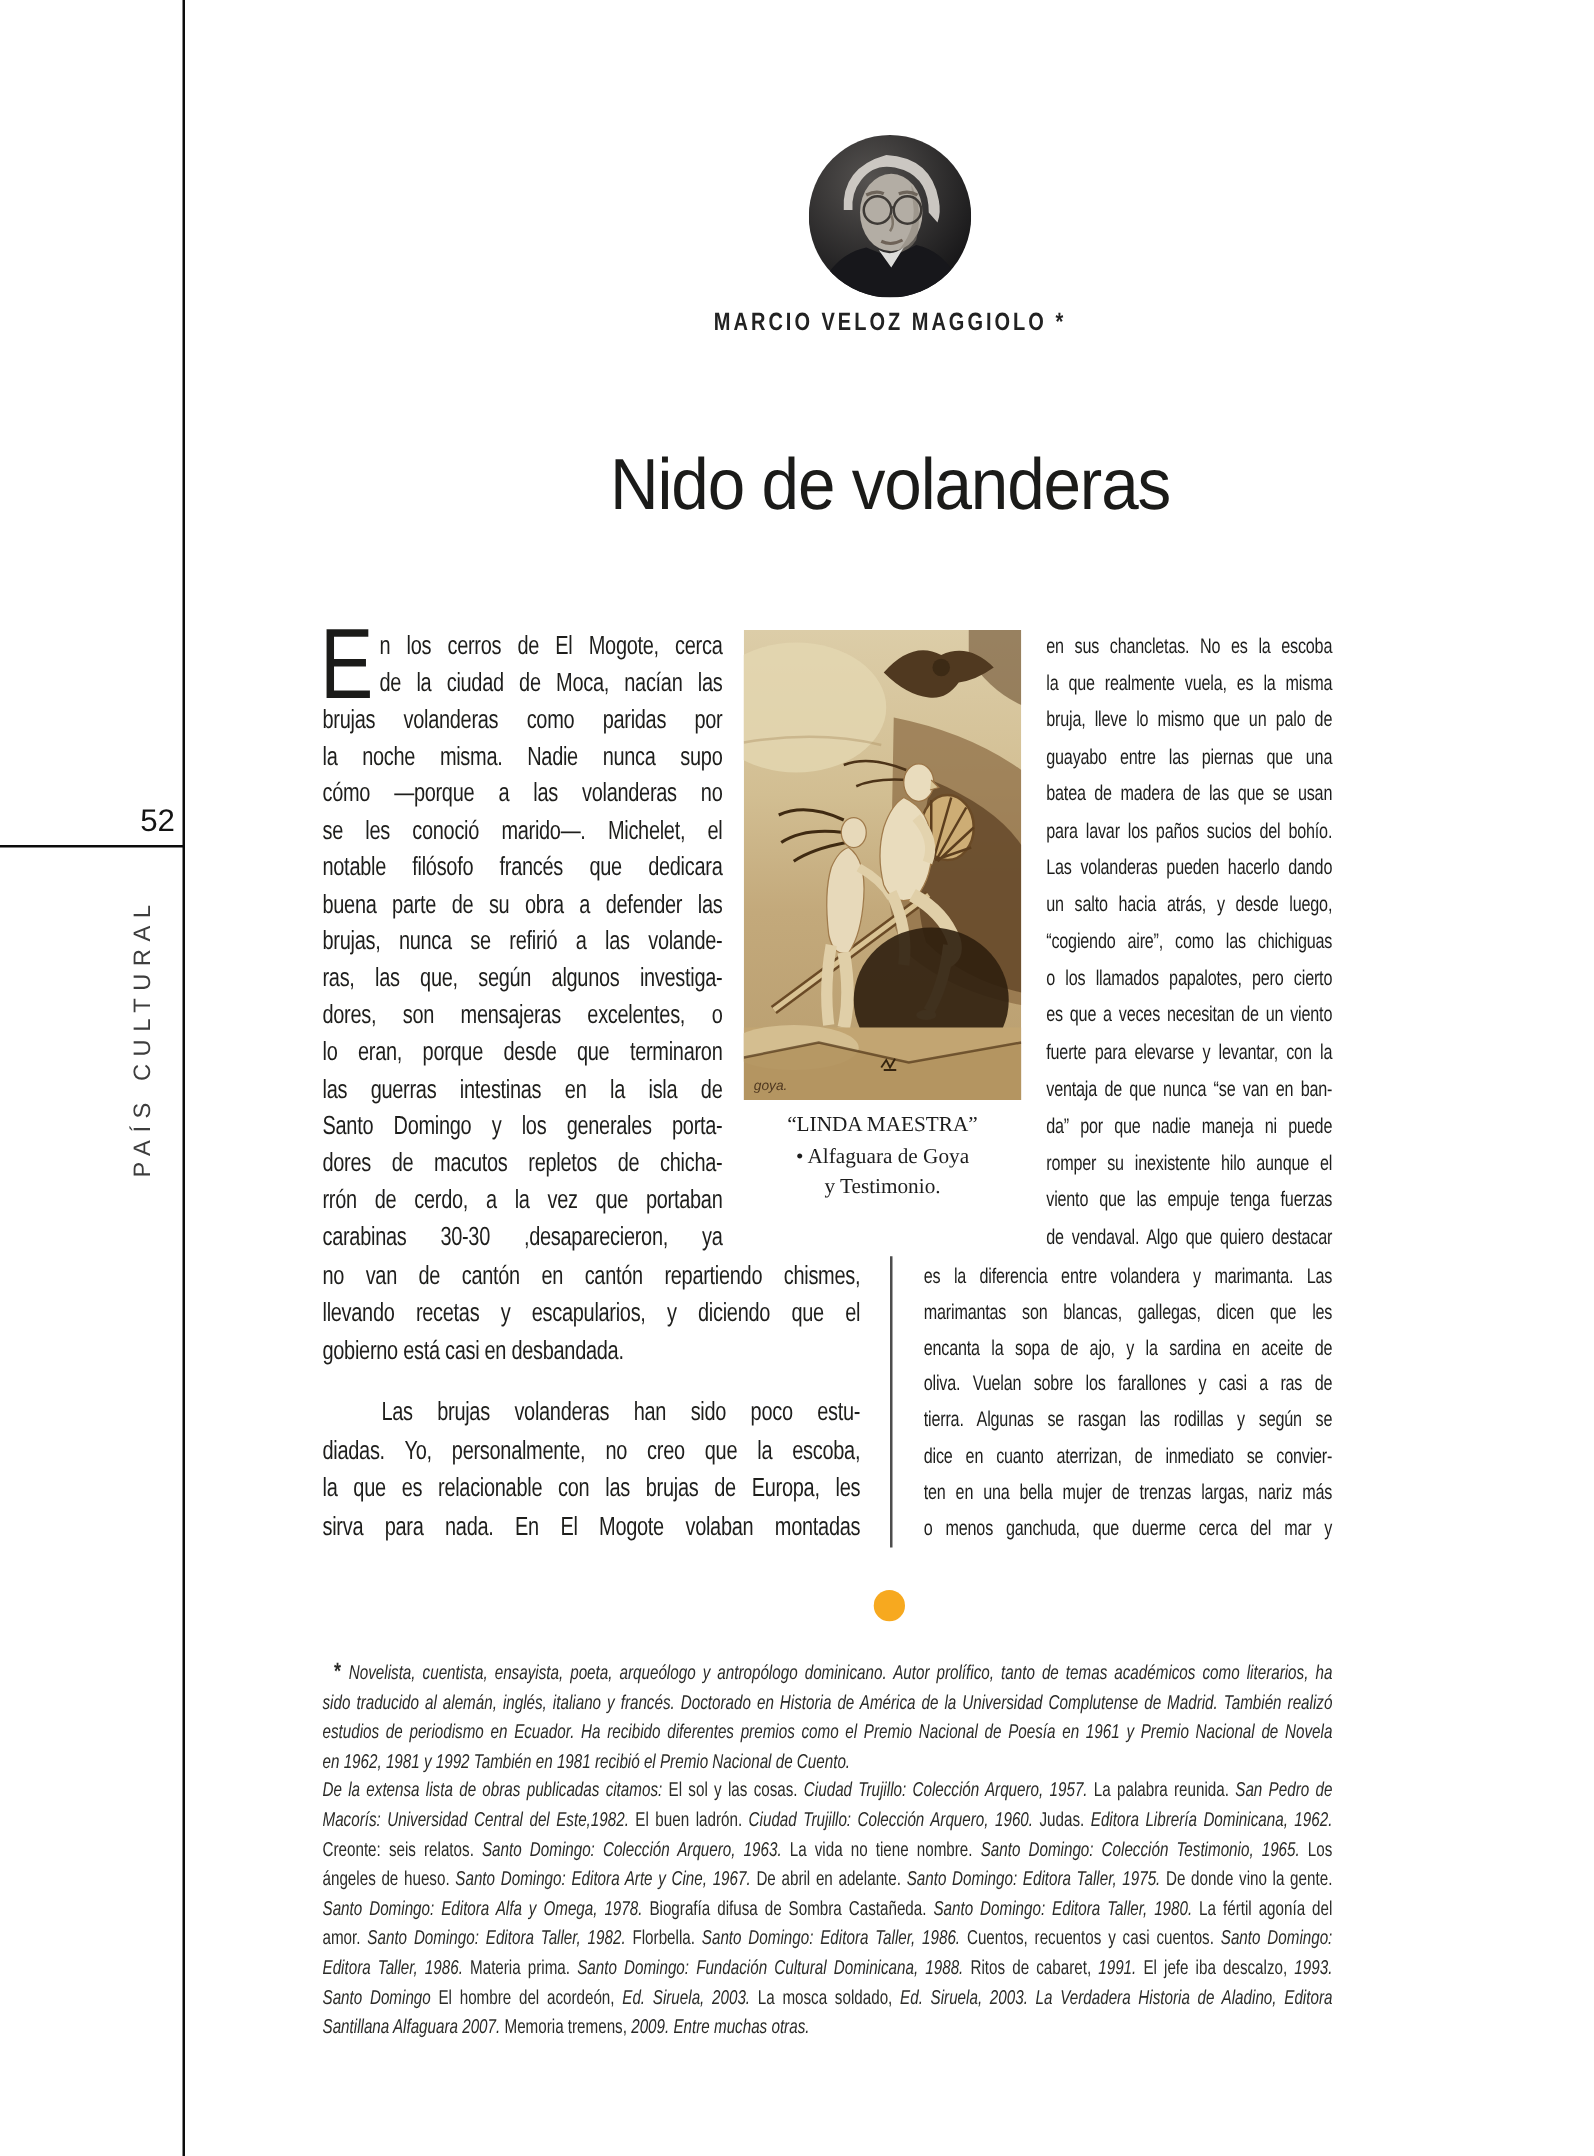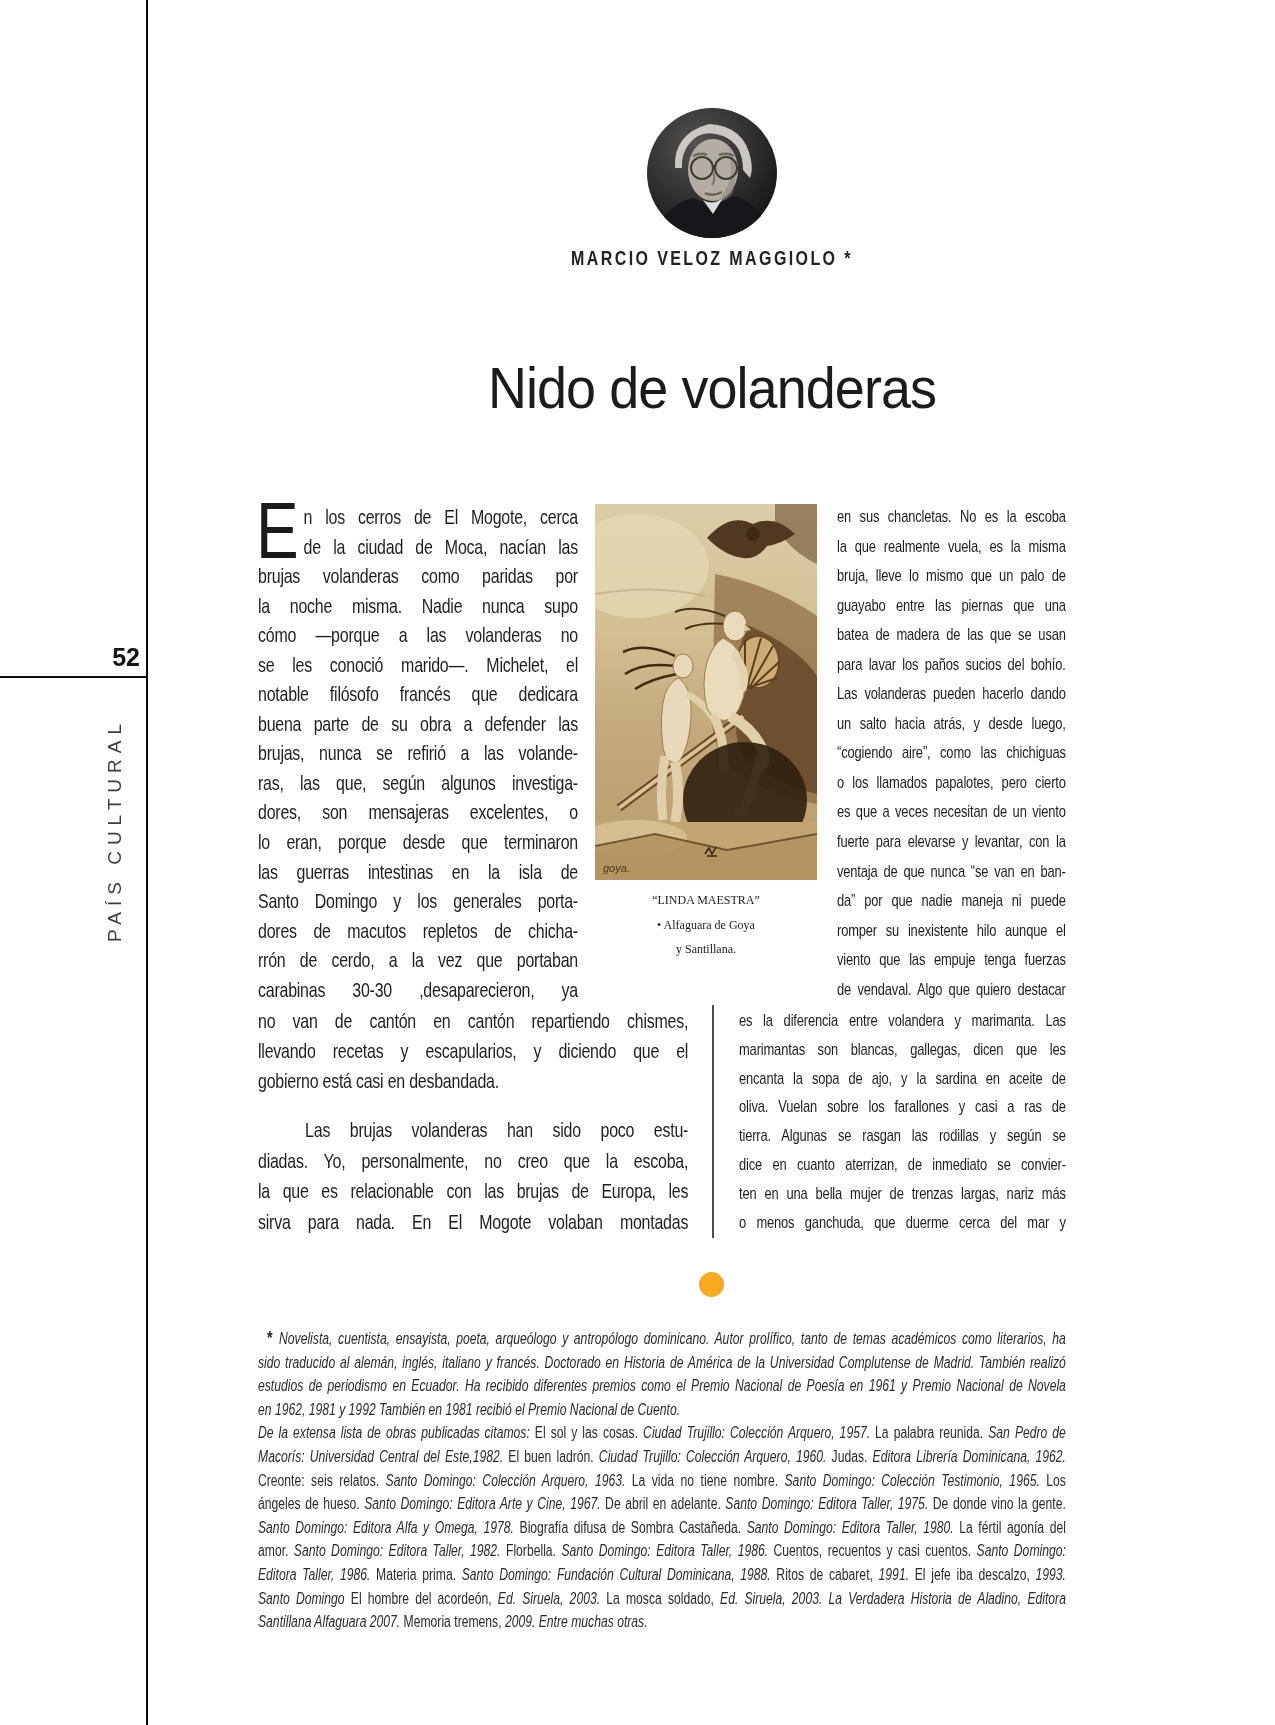--- a/index.html
+++ b/index.html
@@ -3,21 +3,21 @@
 <meta charset="utf-8">
 <style>
   html,body{margin:0;padding:0;background:#ffffff;}
   body{width:1275px;height:1725px;position:relative;overflow:hidden;
        font-family:"Liberation Sans",sans-serif;color:#1e1e1c;}
   .abs{position:absolute;}
 
   
   #rule-v{left:146px;top:0;width:2px;height:1725px;background:#0b0b0b;}
   #rule-h{left:0;top:676px;width:148px;height:2px;background:#0b0b0b;}
-  #pagenum{left:36px;top:643px;width:104px;text-align:right;font-size:25px;font-weight:700;color:#141414;}
+  #pagenum{left:36px;top:643px;width:104px;text-align:right;font-size:25px;font-weight:400;color:#141414;}
   #vlabel{left:104px;top:690px;height:252px;writing-mode:vertical-rl;transform:rotate(180deg);
           font-size:19px;letter-spacing:6px;color:#3d3d3d;font-weight:500;white-space:nowrap;}
 
   
   #portrait{left:647px;top:108px;width:130px;height:130px;border-radius:50%;overflow:hidden;}
   #author{left:412px;top:247px;width:600px;text-align:center;font-size:20px;font-weight:700;
           letter-spacing:3px;color:#222;transform:scaleX(0.8);transform-origin:50% 0;white-space:nowrap;}
   #title{left:312px;top:354px;width:800px;text-align:center;font-size:58px;font-weight:400;
          letter-spacing:-1px;color:#1b1b19;transform:scaleX(0.93);transform-origin:50% 0;white-space:nowrap;}
 
@@ -36,21 +36,21 @@
   #col-left-para2{left:258px;top:1115px;width:566px;font-size:21px;line-height:30.6px;letter-spacing:-0.3px;}
   #col-right-top{left:837px;top:502px;width:301px;font-size:17px;line-height:29.55px;letter-spacing:-0.2px;}
   #col-right-bottom{left:739px;top:1007px;width:430px;font-size:17px;line-height:28.8px;letter-spacing:-0.2px;}
 
   #divider{left:712px;top:1005px;width:2px;height:233px;background:#4d4d4d;}
   #dot{left:699px;top:1272px;width:25px;height:25px;border-radius:50%;background:#F7A91F;}
 
   
   #figure{left:595px;top:504px;width:222px;height:376px;border-radius:11px;}
   #caption{left:575px;top:888px;width:262px;text-align:center;
-           font-family:"Liberation Serif",serif;font-size:12px;line-height:24.5px;color:#1d1d1d;}
+           font-family:"Liberation Serif",serif;font-size:17px;line-height:24.5px;color:#1d1d1d;}
 
   
   #footnote{left:258px;top:1326px;width:1063px;font-size:16px;line-height:23.6px;
             color:#2b2b28;font-style:italic;}
   #footnote .rm{font-style:normal;}
   #footnote .it{font-style:italic;}
   .ast{font-style:normal;font-weight:700;font-size:19px;}
 </style>
 </head>
 <body>
@@ -192,21 +192,21 @@
     <ellipse cx="40" cy="334" rx="52" ry="18" fill="#d6c194" opacity="0.9"></ellipse>
     <path d="M0,342 L60,330 L132,346 L222,330 L222,376 L0,376 Z" fill="#b3945f" opacity="0.9"></path>
     <path d="M0,342 L60,330 L132,346 L222,330" stroke="#503517" stroke-width="2" fill="none" opacity="0.7"></path>
     <path d="M110,350 l4,-6 l3,6 l4,-7 M112,352 l10,0" stroke="#35240f" stroke-width="1.5" fill="none"></path>
     <text x="8" y="368" font-size="11" font-style="italic" fill="#4f3820">goya.</text>
   </svg>
 </div>
 <div class="abs" id="caption">
   <div>“LINDA MAESTRA”</div>
   <div>• Alfaguara de Goya</div>
-  <div>y Santillana.</div>
+  <div>y Testimonio.</div>
 </div>
 
 <div class="abs" id="dot"></div>
 
 <div class="abs tx" id="footnote">
     <div class="ln fn1"><span class="ast">* </span><span class="it">Novelista, cuentista, ensayista, poeta, arqueólogo y antropólogo dominicano. Autor prolífico, tanto de temas académicos como literarios, ha</span></div>
     <div class="ln"><span class="it">sido traducido al alemán, inglés, italiano y francés. Doctorado en Historia de América de la Universidad Complutense de Madrid. También realizó</span></div>
     <div class="ln"><span class="it">estudios de periodismo en Ecuador. Ha recibido diferentes premios como el Premio Nacional de Poesía en 1961 y Premio Nacional de Novela</span></div>
     <div class="ln end"><span class="it">en 1962, 1981 y 1992 También en 1981 recibió el Premio Nacional de Cuento.</span></div>
     <div class="ln"><span class="it">De la extensa lista de obras publicadas citamos: </span><span class="rm">El sol y las cosas. </span><span class="it">Ciudad Trujillo: Colección Arquero, 1957. </span><span class="rm">La palabra reunida. </span><span class="it">San Pedro de</span></div>

